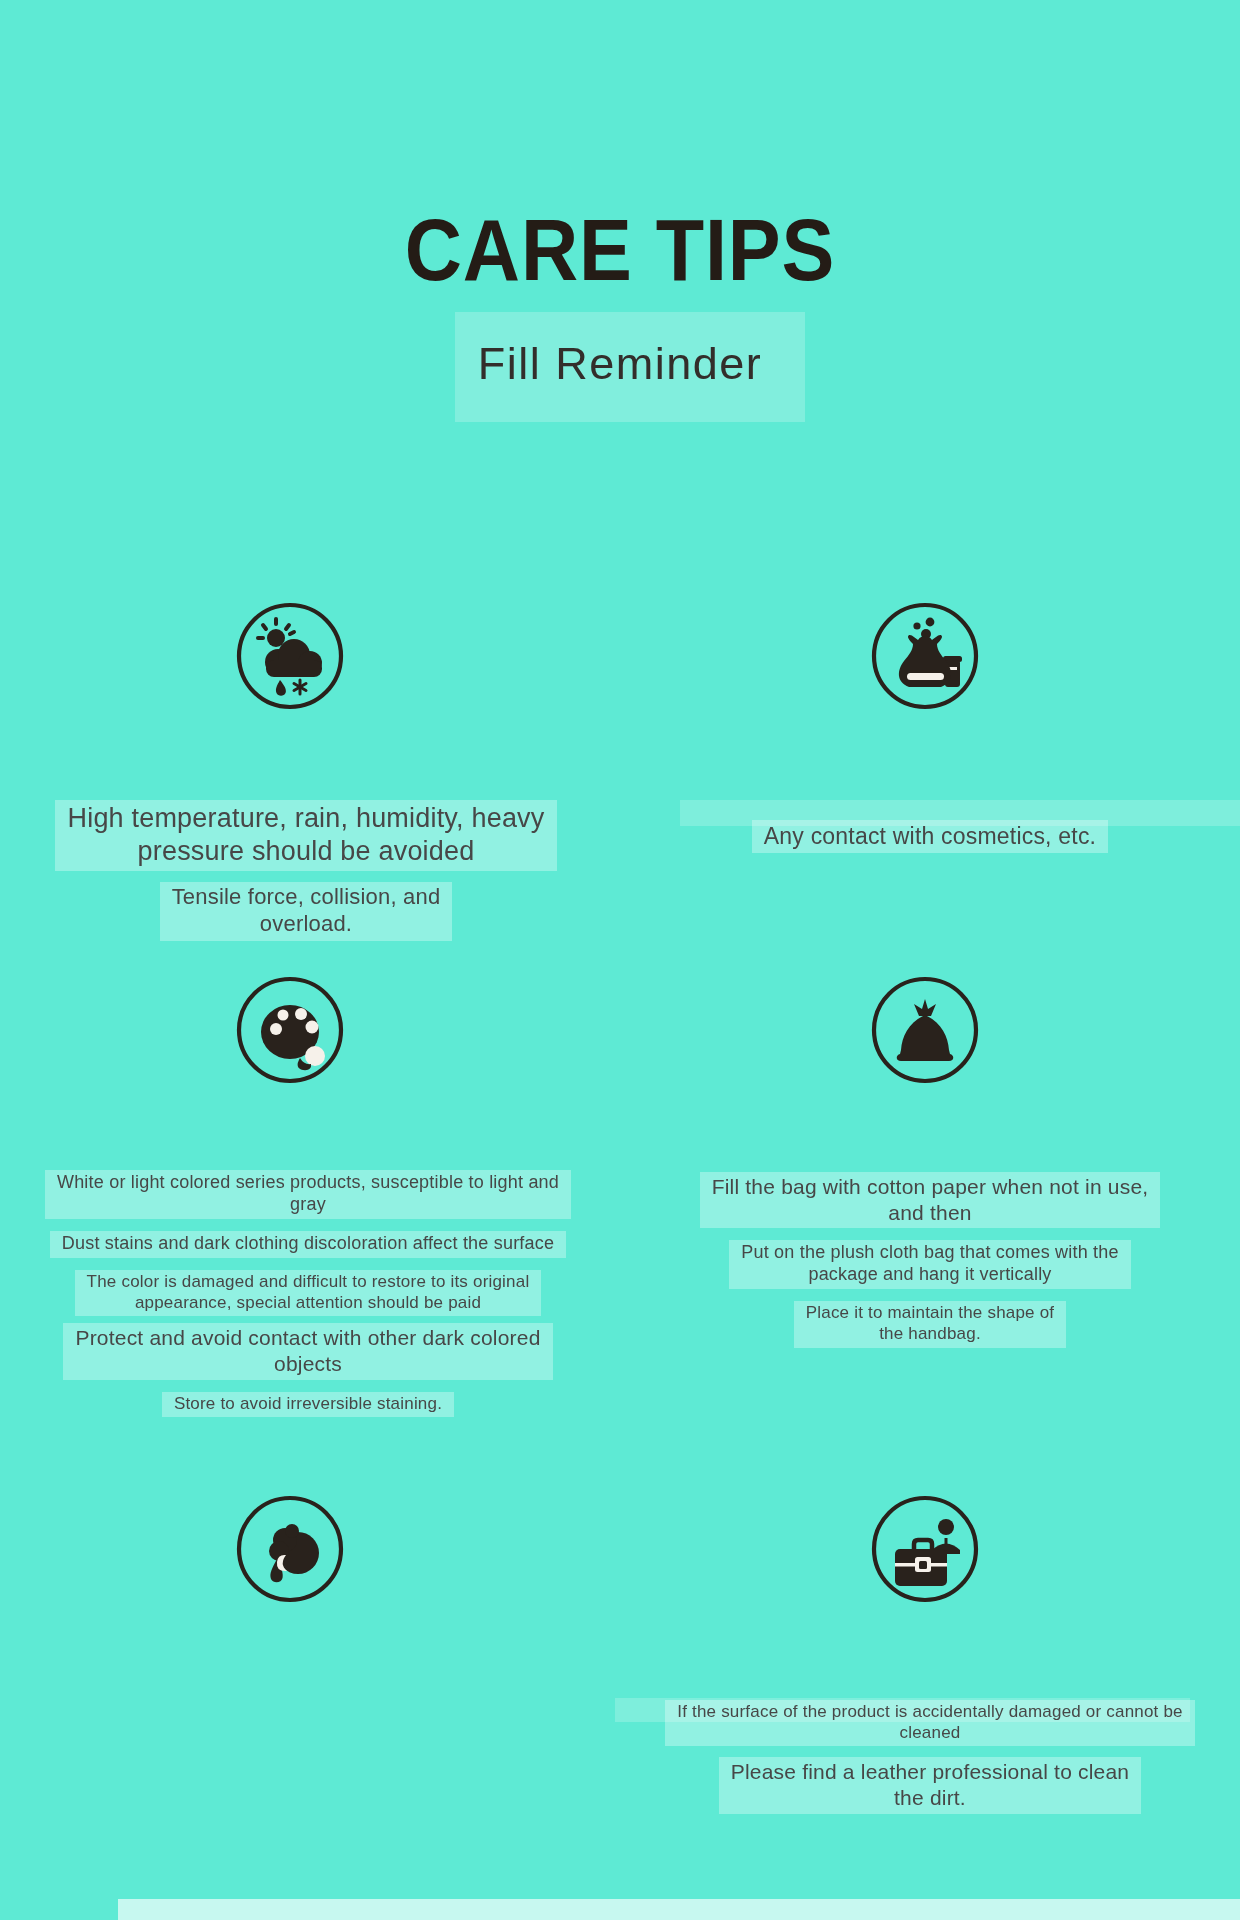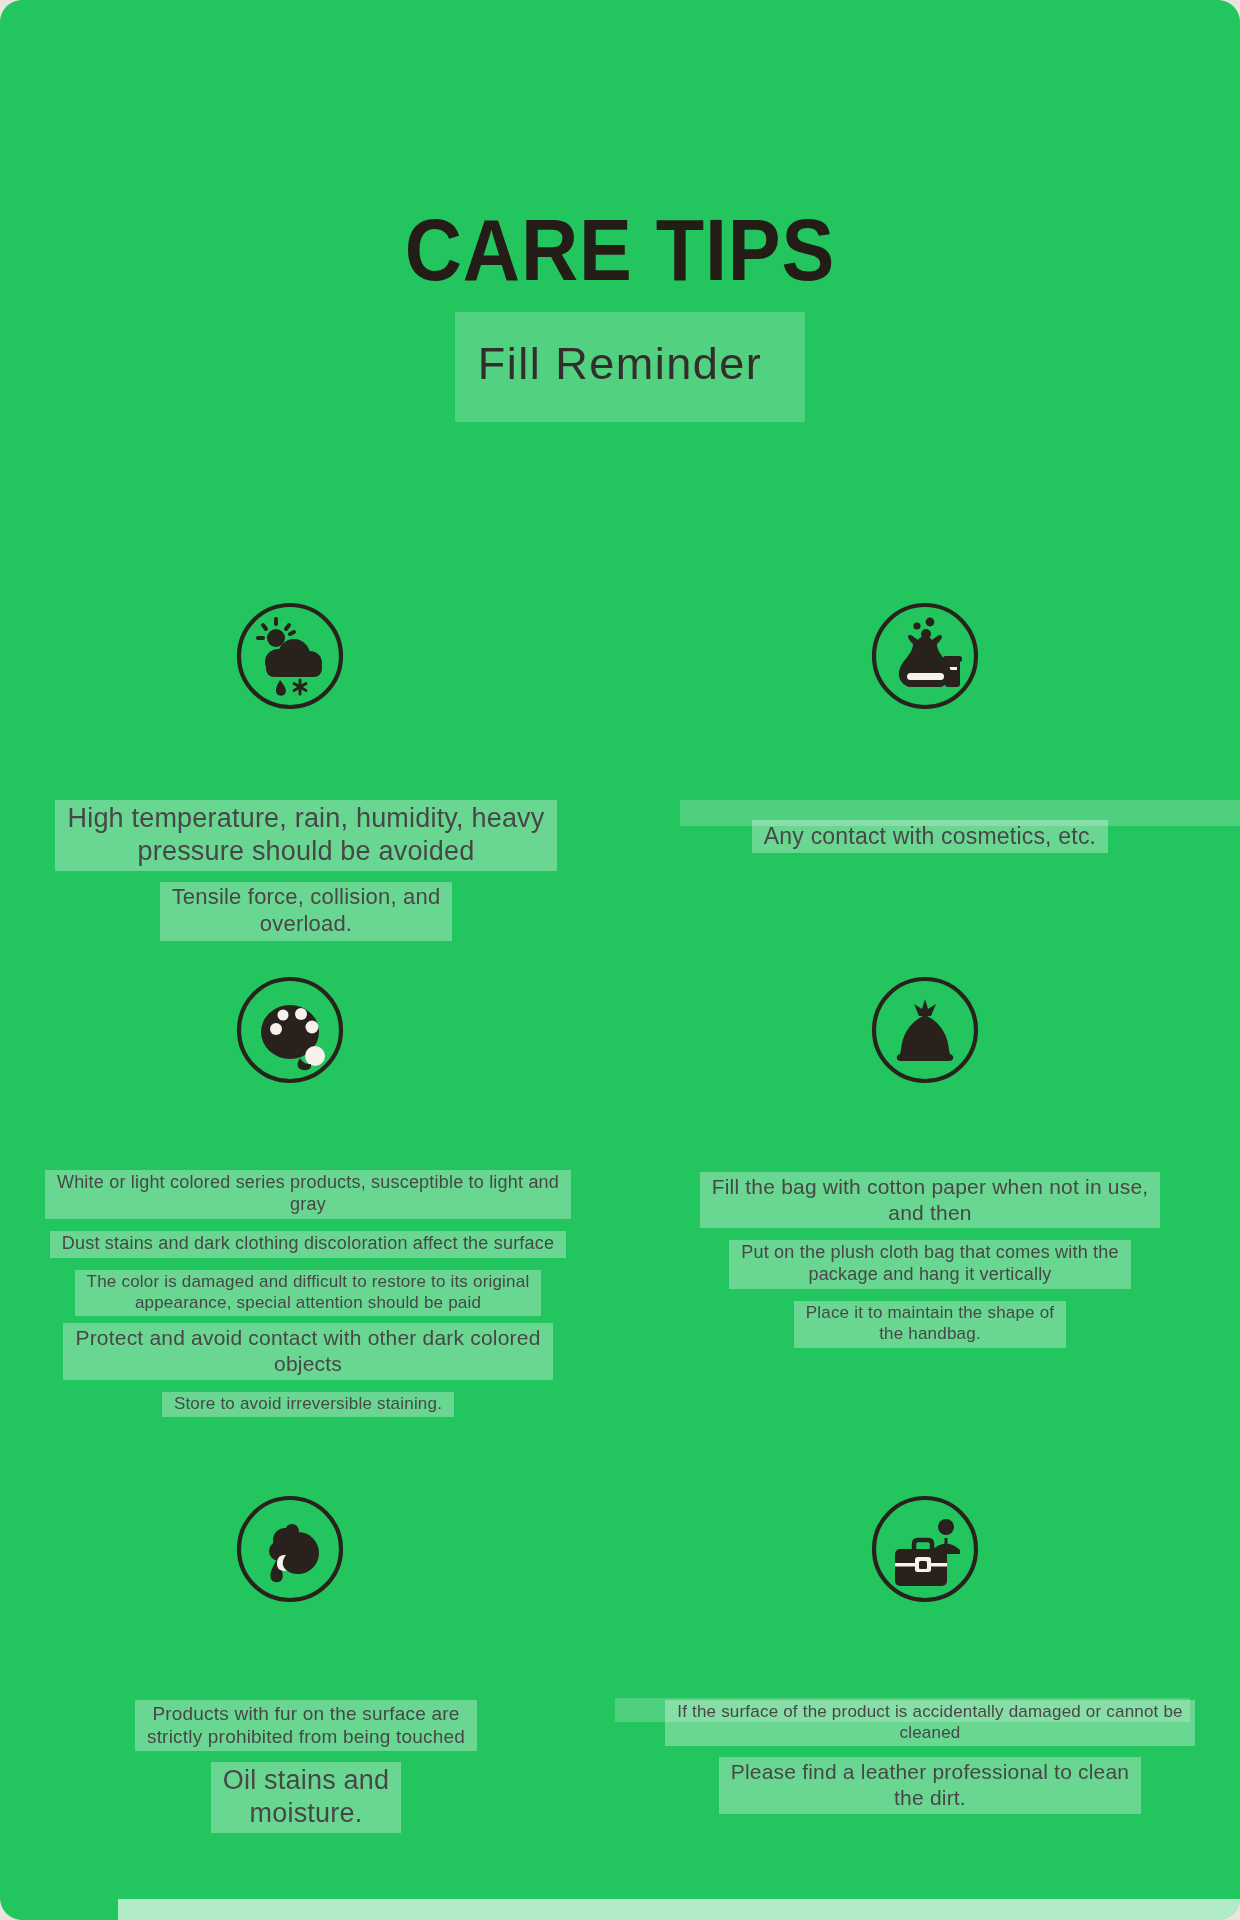--- a/index.html
+++ b/index.html
@@ -5,23 +5,22 @@
   html,body{margin:0;padding:0;}
   body{
     font-family:"Liberation Sans","DejaVu Sans",sans-serif;
     background:#e9e4de;
   }
   .page{
     position:relative;
     width:1240px;
     height:1920px;
     margin:0 auto;
-    background:#22c55e;
+    background:#5eead4;
     overflow:hidden;
-    border-radius:22px;
   }
   .band{
     position:absolute;
     background:rgba(255,255,255,.4);
   }
   .title{
     position:absolute;
     top:206px;left:0;width:100%;
     text-align:center;
     font-size:88px;
@@ -194,26 +193,20 @@
       <circle class="ink" cx="64" cy="60" r="21"></circle>
       <circle class="ink" cx="51" cy="47" r="12"></circle>
       <circle class="ink" cx="58" cy="38" r="7"></circle>
       <circle class="ink" cx="45" cy="58" r="10"></circle>
 
       <path class="ink" d="M43 66 C38 75 35 81 37 86 C39.5 91 47.5 90 48.5 85 C49.5 80 47 73 43 66 Z"></path>
 
       <path class="paper" d="M52 62 q-7 9 1 16 q-11 1 -10 -9 q1 -8 9 -7 z"></path>
     </svg>
   </div>
-  <div class="tip-text tile-e" style="left:56px;top:1700px;width:500px;">
-    <div class="para fs19">Products with fur on the surface are
-strictly prohibited from being touched</div>
-    <div class="para fs20">Oil stains and
-moisture.</div>
-  </div>
 
   <div class="icon" style="left:869px;top:1493px;">
     <svg viewBox="0 0 112 112" width="112" height="112">
       <circle class="ring" cx="56" cy="56" r="51"></circle>
 
       <circle class="ink" cx="77" cy="34" r="8"></circle>
       <path class="ink" d="M63 57 q14 -13 28 0 l0 4 l-28 0 z"></path>
       <rect class="ink" x="75.5" y="45" width="3" height="9"></rect>
 
       <path class="stroke-ink" stroke-width="4.5" d="M45 56 v-5 q0 -4 4 -4 h10 q4 0 4 4 v5"></path>

